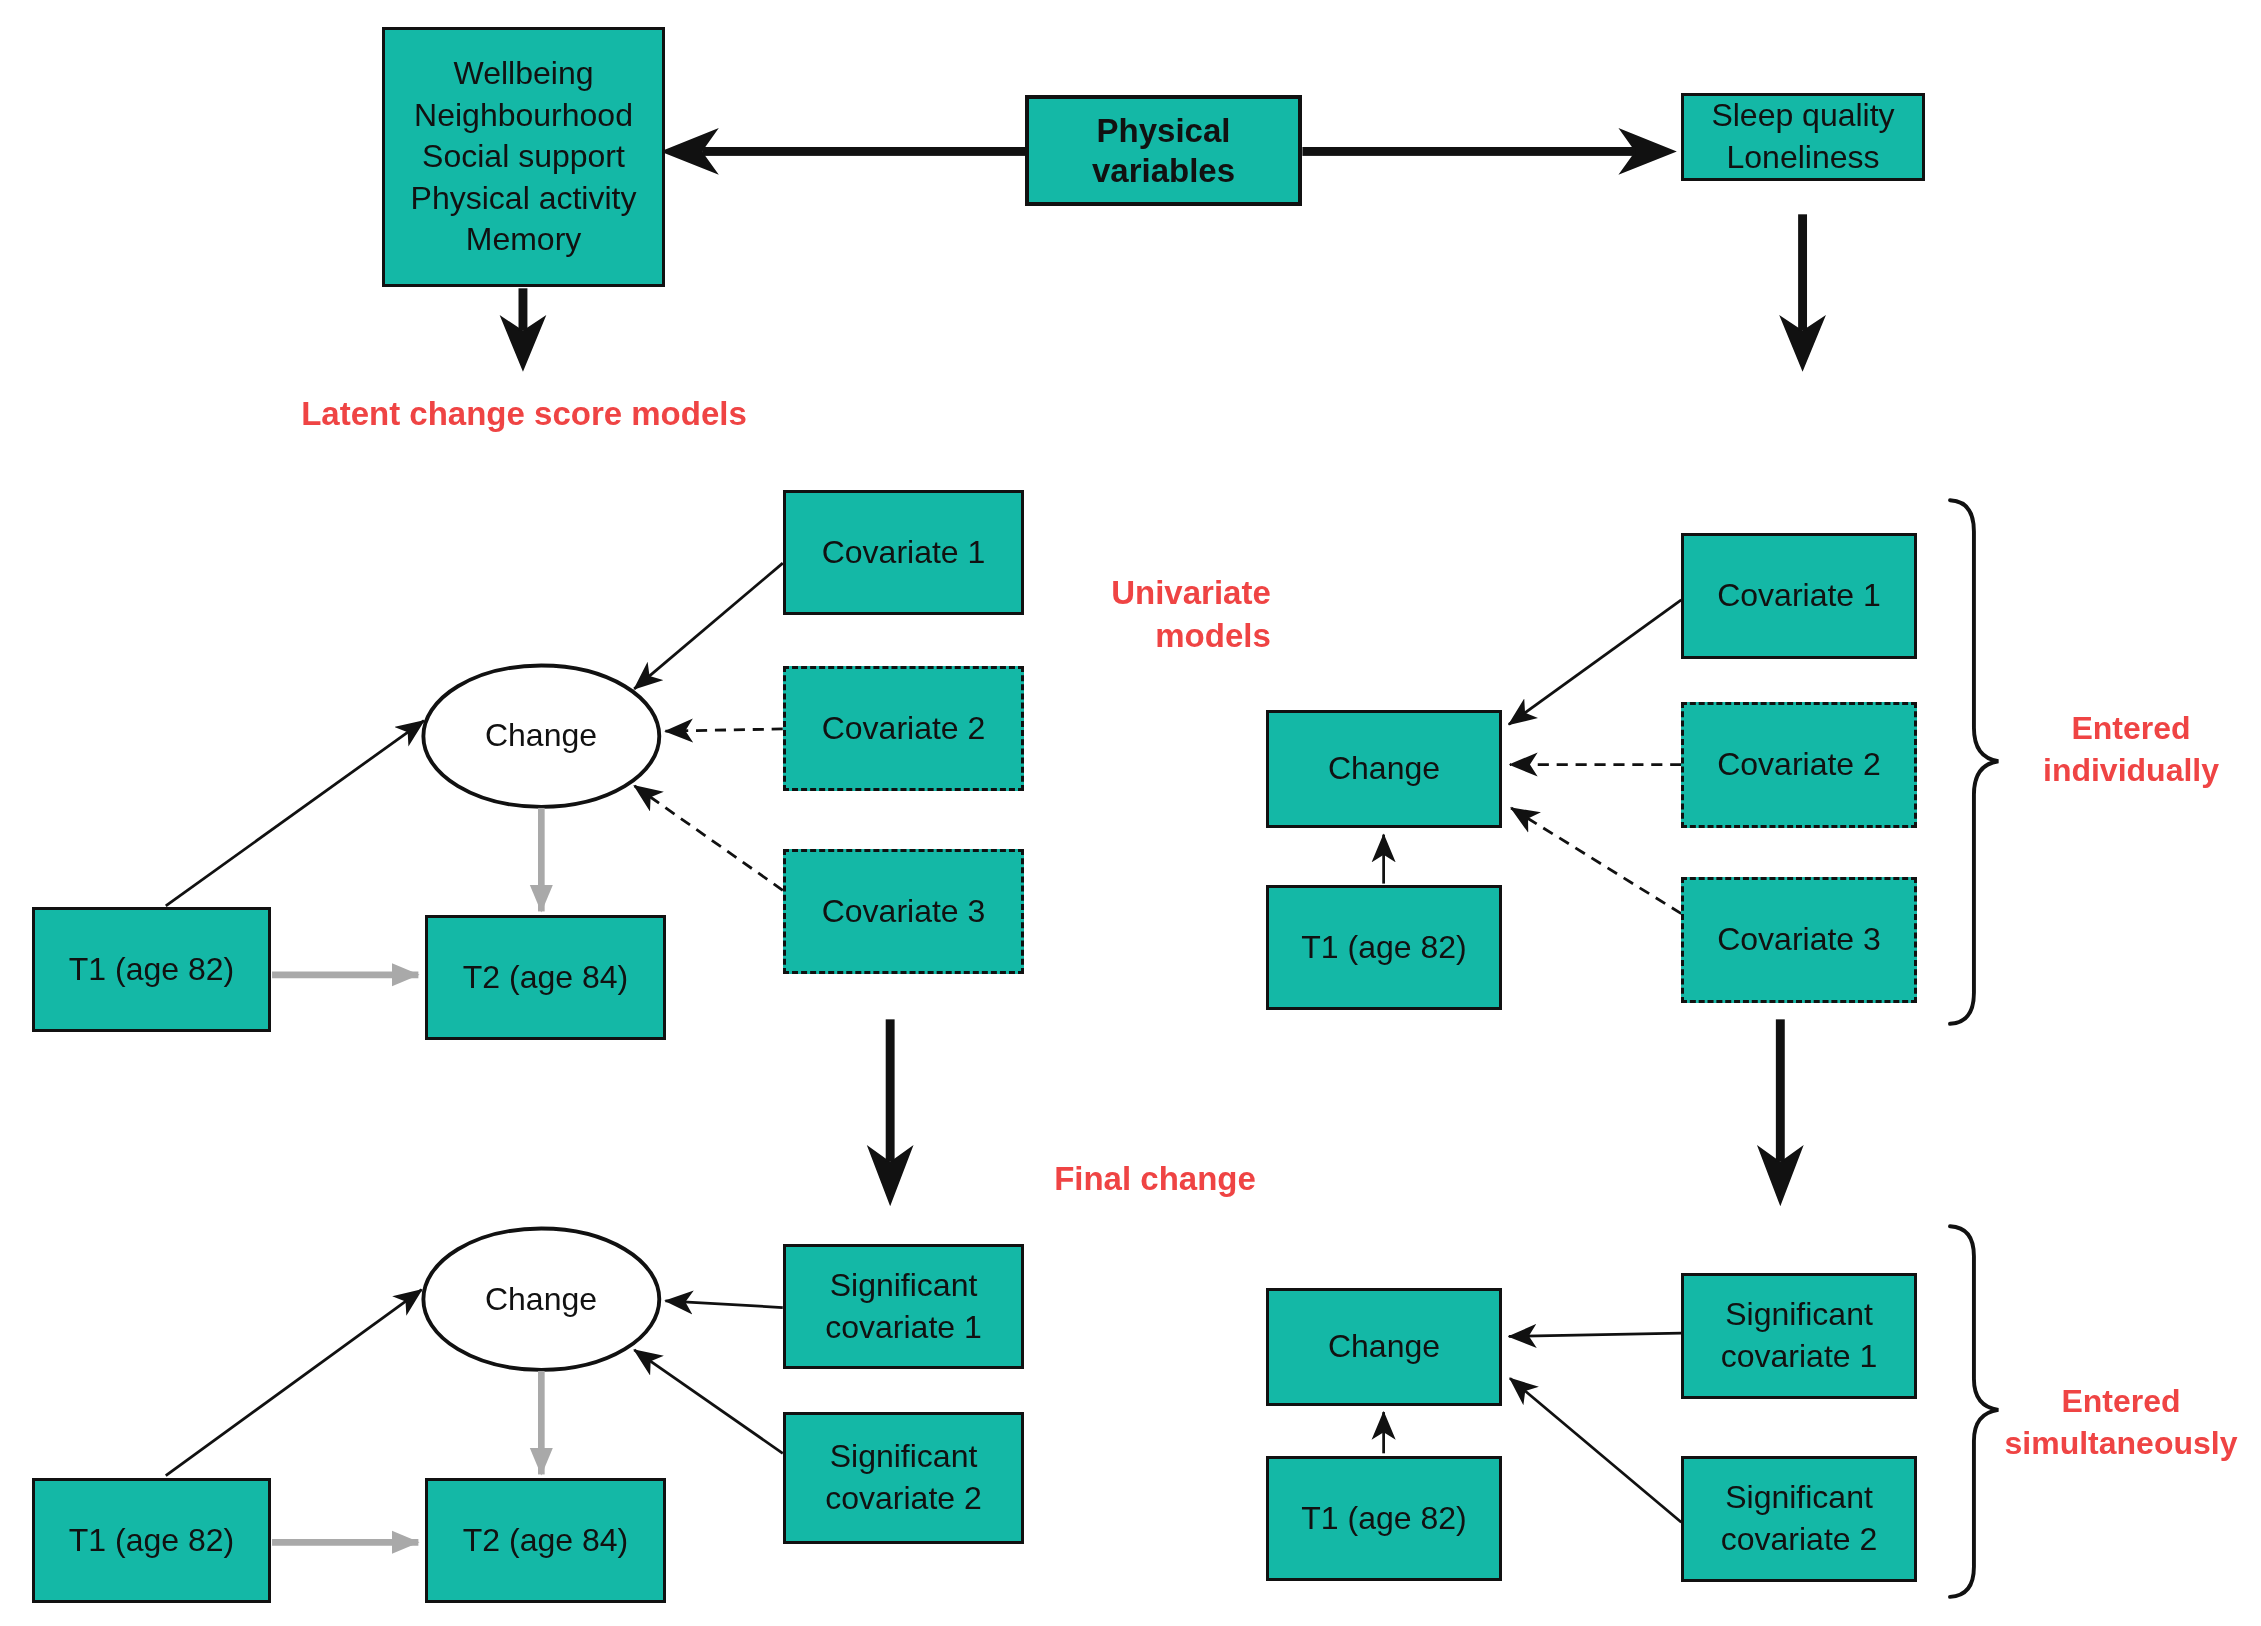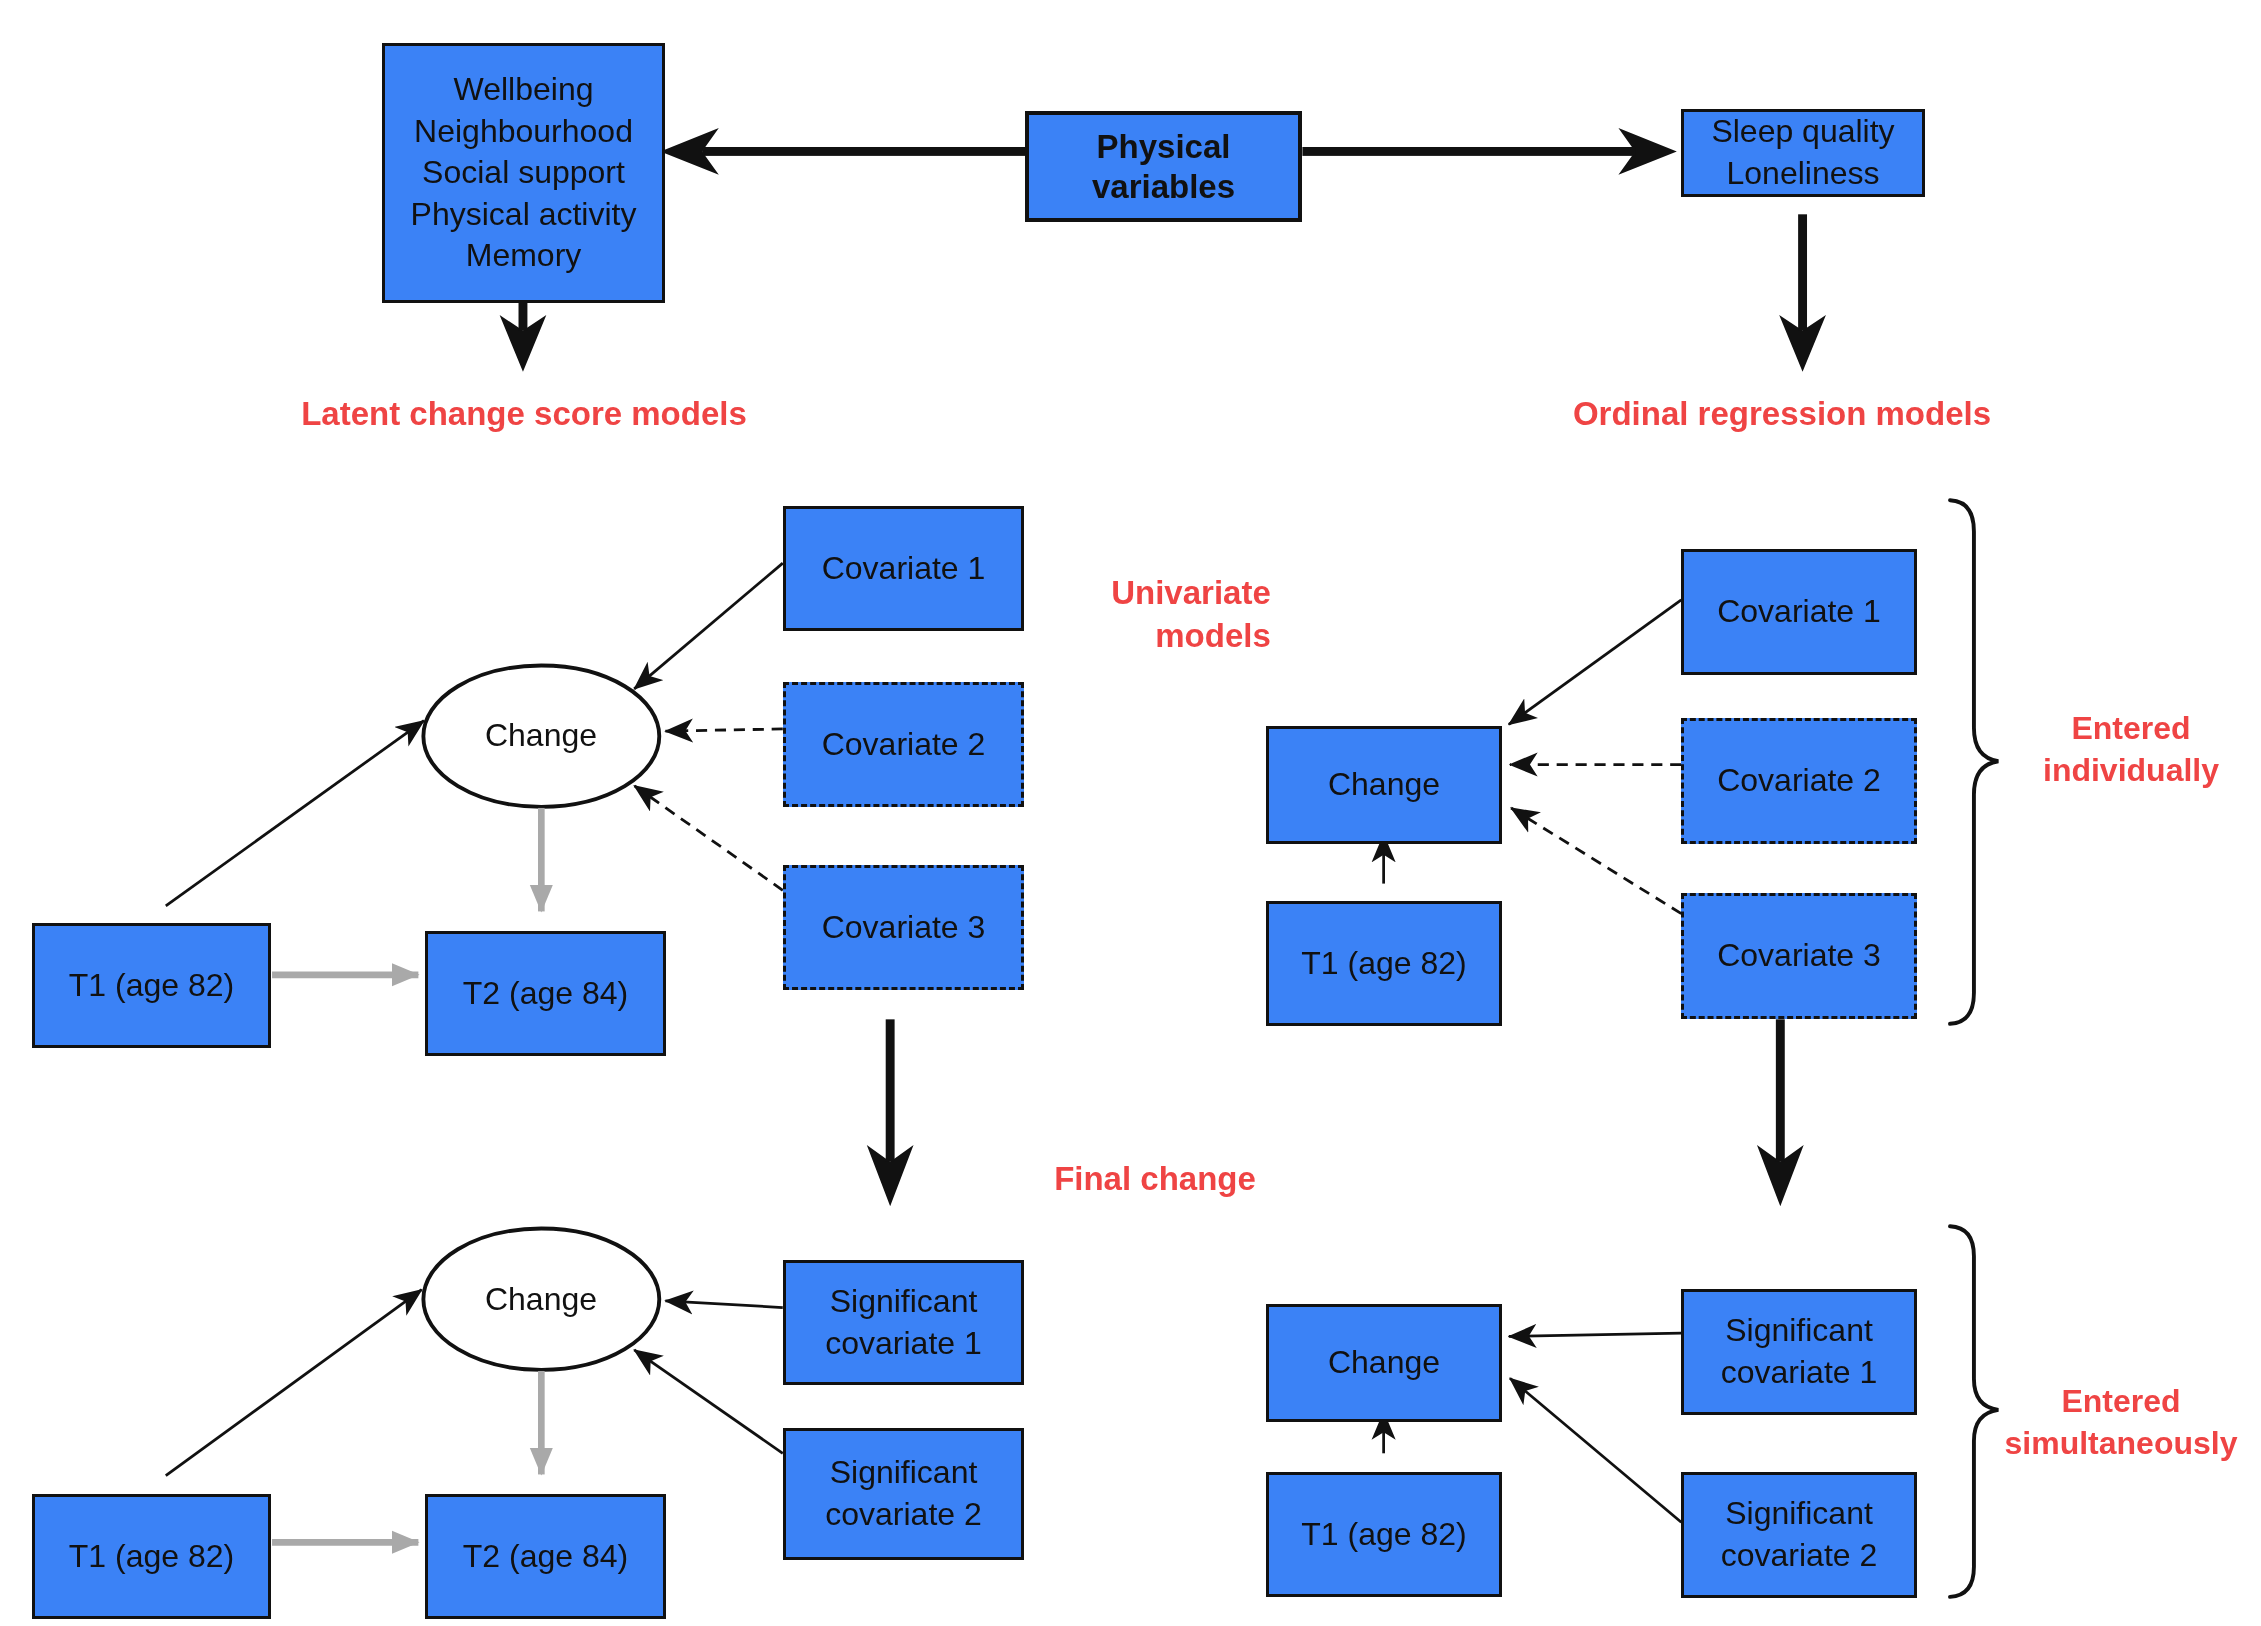--- a/index.html
+++ b/index.html
@@ -7,24 +7,24 @@
     position:relative;
     width:2261px;height:1627px;
     background:#fff;
     font-family:"Liberation Sans", sans-serif;
     color:#111;
     overflow:hidden;
   }
   #wires{position:absolute;left:0;top:0;z-index:1;}
   .box{
     position:absolute;z-index:2;box-sizing:border-box;
-    border:3.9px solid #111;background:#3b82f6;
+    border:3.9px solid #111;background:#14b8a6;
     display:flex;align-items:center;justify-content:center;
     text-align:center;white-space:pre-line;
-    font-size:32px;line-height:1.3;color:#111;margin-top:16px;
+    font-size:32px;line-height:1.3;color:#111;
   }
   .dashed{border:3.3px dashed #111;}
   .ellipse-label{
     position:absolute;z-index:2;box-sizing:border-box;background:transparent;
     display:flex;align-items:center;justify-content:center;
     text-align:center;font-size:32px;color:#111;
   }
   .lbl{
     position:absolute;z-index:2;
     font-weight:bold;font-size:33px;line-height:1.3;color:#ef4444;
@@ -107,21 +107,20 @@
 Memory</div>
 
   <div class="box" style="left:1025px;top:95px;width:277px;height:111px;border-width:4.5px;font-weight:bold;font-size:33px;line-height:1.2;">Physical
 variables</div>
 
   <div class="box" style="left:1681px;top:93px;width:244px;height:88px;">Sleep quality
 Loneliness</div>
 
   <div class="lbl" style="left:524px;top:393px;">Latent change score models</div>
 
-  <div class="lbl" style="left:1782px;top:393px;">Ordinal regression models</div>
 
   <div class="box" style="left:783px;top:490px;width:241px;height:125px;">Covariate 1</div>
   <div class="box dashed" style="left:783px;top:666px;width:241px;height:125px;">Covariate 2</div>
   <div class="box dashed" style="left:783px;top:849px;width:241px;height:125px;">Covariate 3</div>
   <div class="ellipse-label" style="left:423px;top:665px;width:236px;height:141px;">Change</div>
   <div class="box" style="left:32px;top:907px;width:239px;height:125px;">T1 (age 82)</div>
   <div class="box" style="left:425px;top:915px;width:241px;height:125px;">T2 (age 84)</div>
 
   <div class="lbl" style="left:1191px;top:572px;text-align:right;">Univariate
 models</div>

